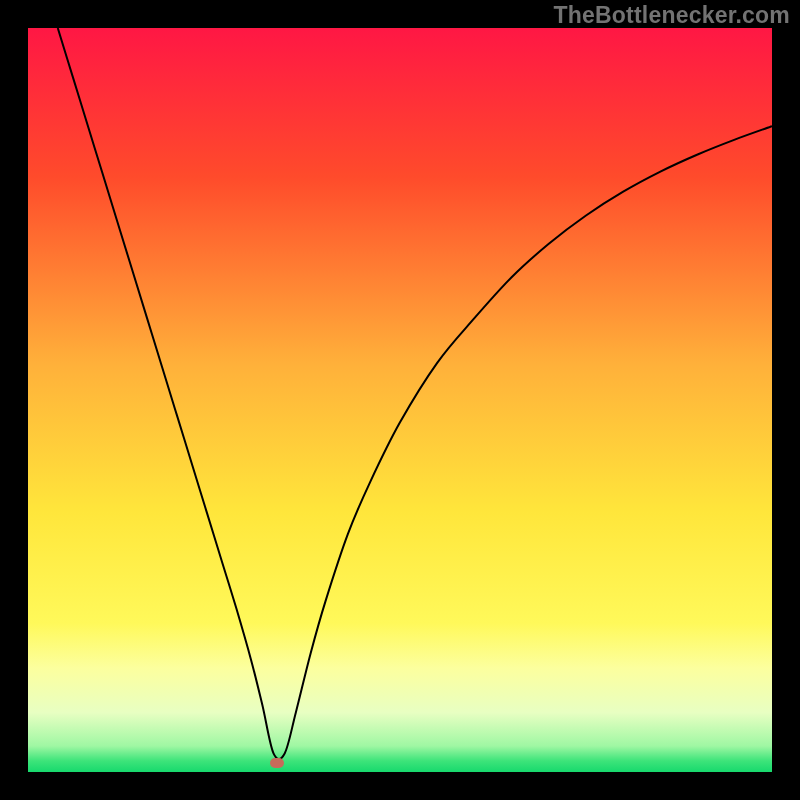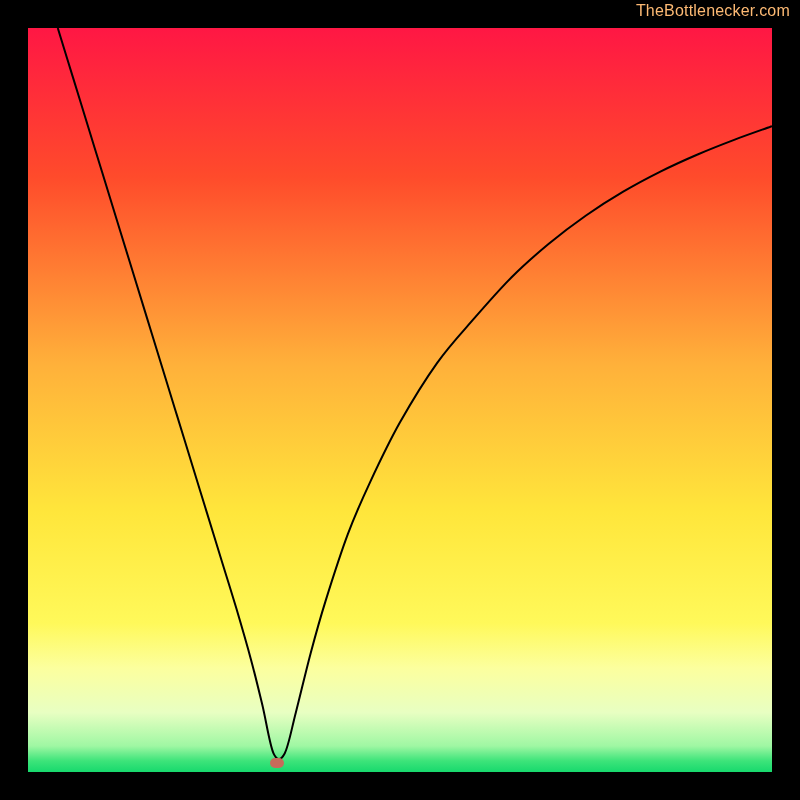--- a/index.html
+++ b/index.html
@@ -37,23 +37,23 @@
     position: absolute;
     width: 14px;
     height: 10px;
     border-radius: 5px;
     transform: translate(-50%, -50%);
   }
   .watermark {
     position: absolute;
     top: 2px;
     right: 10px;
-    color: #fdba74;
-    font-size: 16px;
-    font-weight: 400;
+    color: #737373;
+    font-size: 23px;
+    font-weight: 700;
     letter-spacing: 0.2px;
   }
 </style>
 </head>
 <body>
 
 <div class="frame">
 
   <div class="watermark">TheBottlenecker.com</div>
 

